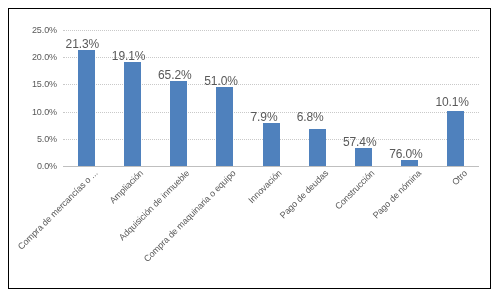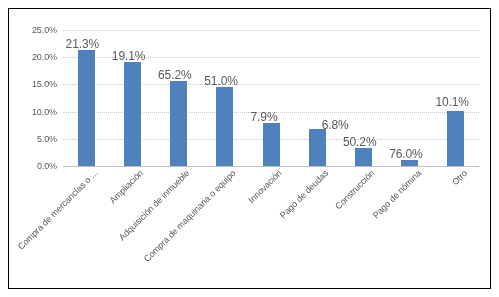--- a/index.html
+++ b/index.html
@@ -136,23 +136,23 @@
       <div class="bar-label" style="left: 2.61111px; top: 16.128px;">21.3%</div>
       <div class="bar" title="Ampliación 19.1%" style="left: 60.8333px; width: 17px; height: 103.904px; bottom: 0px; background: rgb(79, 129, 189);"></div>
       <div class="bar-label" style="left: 48.8333px; top: 28.096px;">19.1%</div>
       <div class="bar" title="Adquisición de inmueble 15.7%" style="left: 107.056px; width: 17px; height: 85.408px; bottom: 0px; background: rgb(79, 129, 189);"></div>
       <div class="bar-label" style="left: 95.0556px; top: 46.592px;">65.2%</div>
       <div class="bar" title="Compra de maquinaria o equipo 14.6%" style="left: 153.278px; width: 17px; height: 79.424px; bottom: 0px; background: rgb(79, 129, 189);"></div>
       <div class="bar-label" style="left: 141.278px; top: 52.576px;">51.0%</div>
       <div class="bar" title="Innovación 7.9%" style="left: 199.5px; width: 17px; height: 42.976px; bottom: 0px; background: rgb(79, 129, 189);"></div>
       <div class="bar-label" style="left: 187.5px; top: 89.024px;">7.9%</div>
       <div class="bar" title="Pago de deudas 6.8%" style="left: 245.722px; width: 17px; height: 36.992px; bottom: 0px; background: rgb(79, 129, 189);"></div>
-      <div class="bar-label" style="left: 233.722px; top: 97px; margin-left: 25px;">6.8%</div>
+      <div class="bar-label" style="left: 233.722px; top: 89px;">6.8%</div>
       <div class="bar" title="Construcción 3.4%" style="left: 291.944px; width: 17px; height: 18.496px; bottom: 0px; background: rgb(79, 129, 189);"></div>
-      <div class="bar-label" style="left: 279.944px; top: 113.504px;">50.2%</div>
+      <div class="bar-label" style="left: 279.944px; top: 113.504px;">57.4%</div>
       <div class="bar" title="Pago de nómina 1.1%" style="left: 338.167px; width: 17px; height: 5.984px; bottom: 0px; background: rgb(79, 129, 189);"></div>
       <div class="bar-label" style="left: 326.167px; top: 126.016px;">76.0%</div>
       <div class="bar" title="Otro 10.1%" style="left: 384.389px; width: 17px; height: 54.944px; bottom: 0px; background: rgb(79, 129, 189);"></div>
       <div class="bar-label" style="left: 372.389px; top: 74px;">10.1%</div>
     </div>
 
   <div id="cat-layer">
       <div class="cat-anchor" style="left: 29.1111px;">
         <span class="cat-text">Compra de mercancías o ...</span>
       </div>

